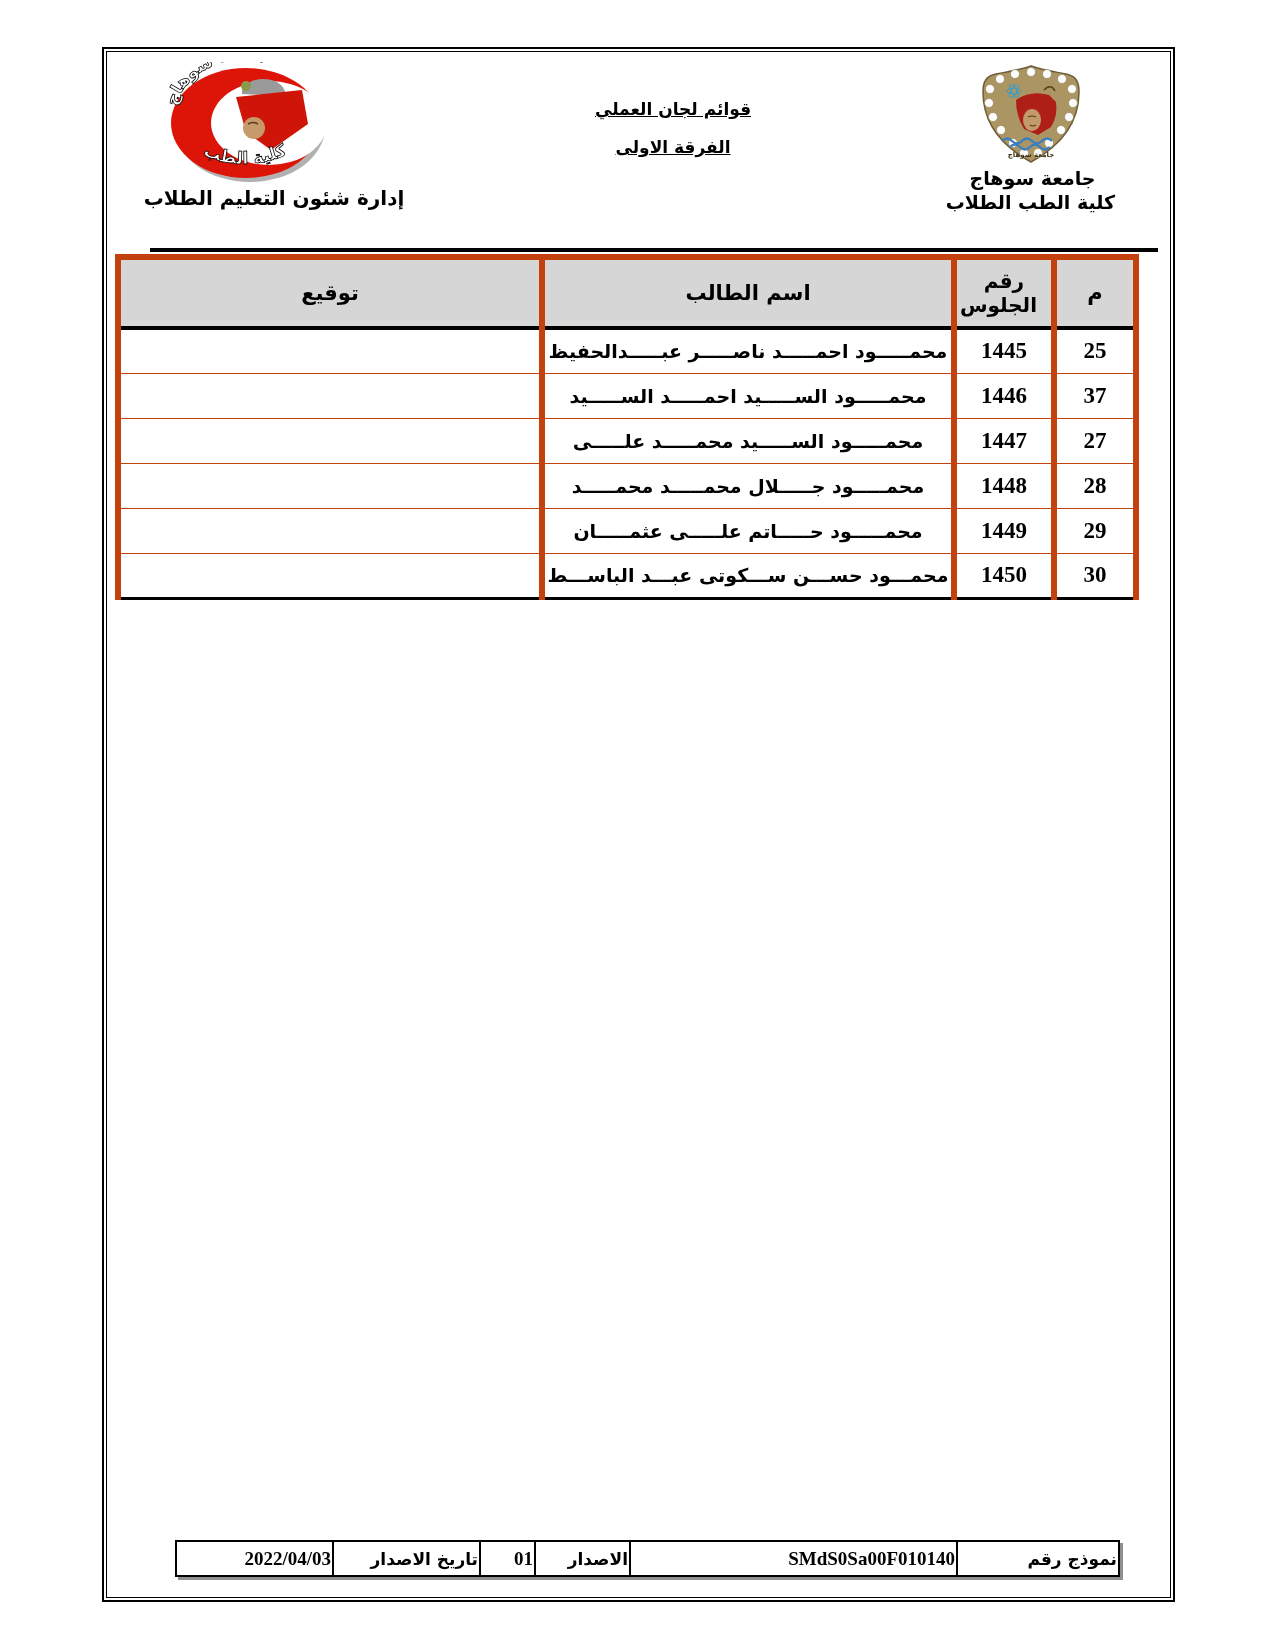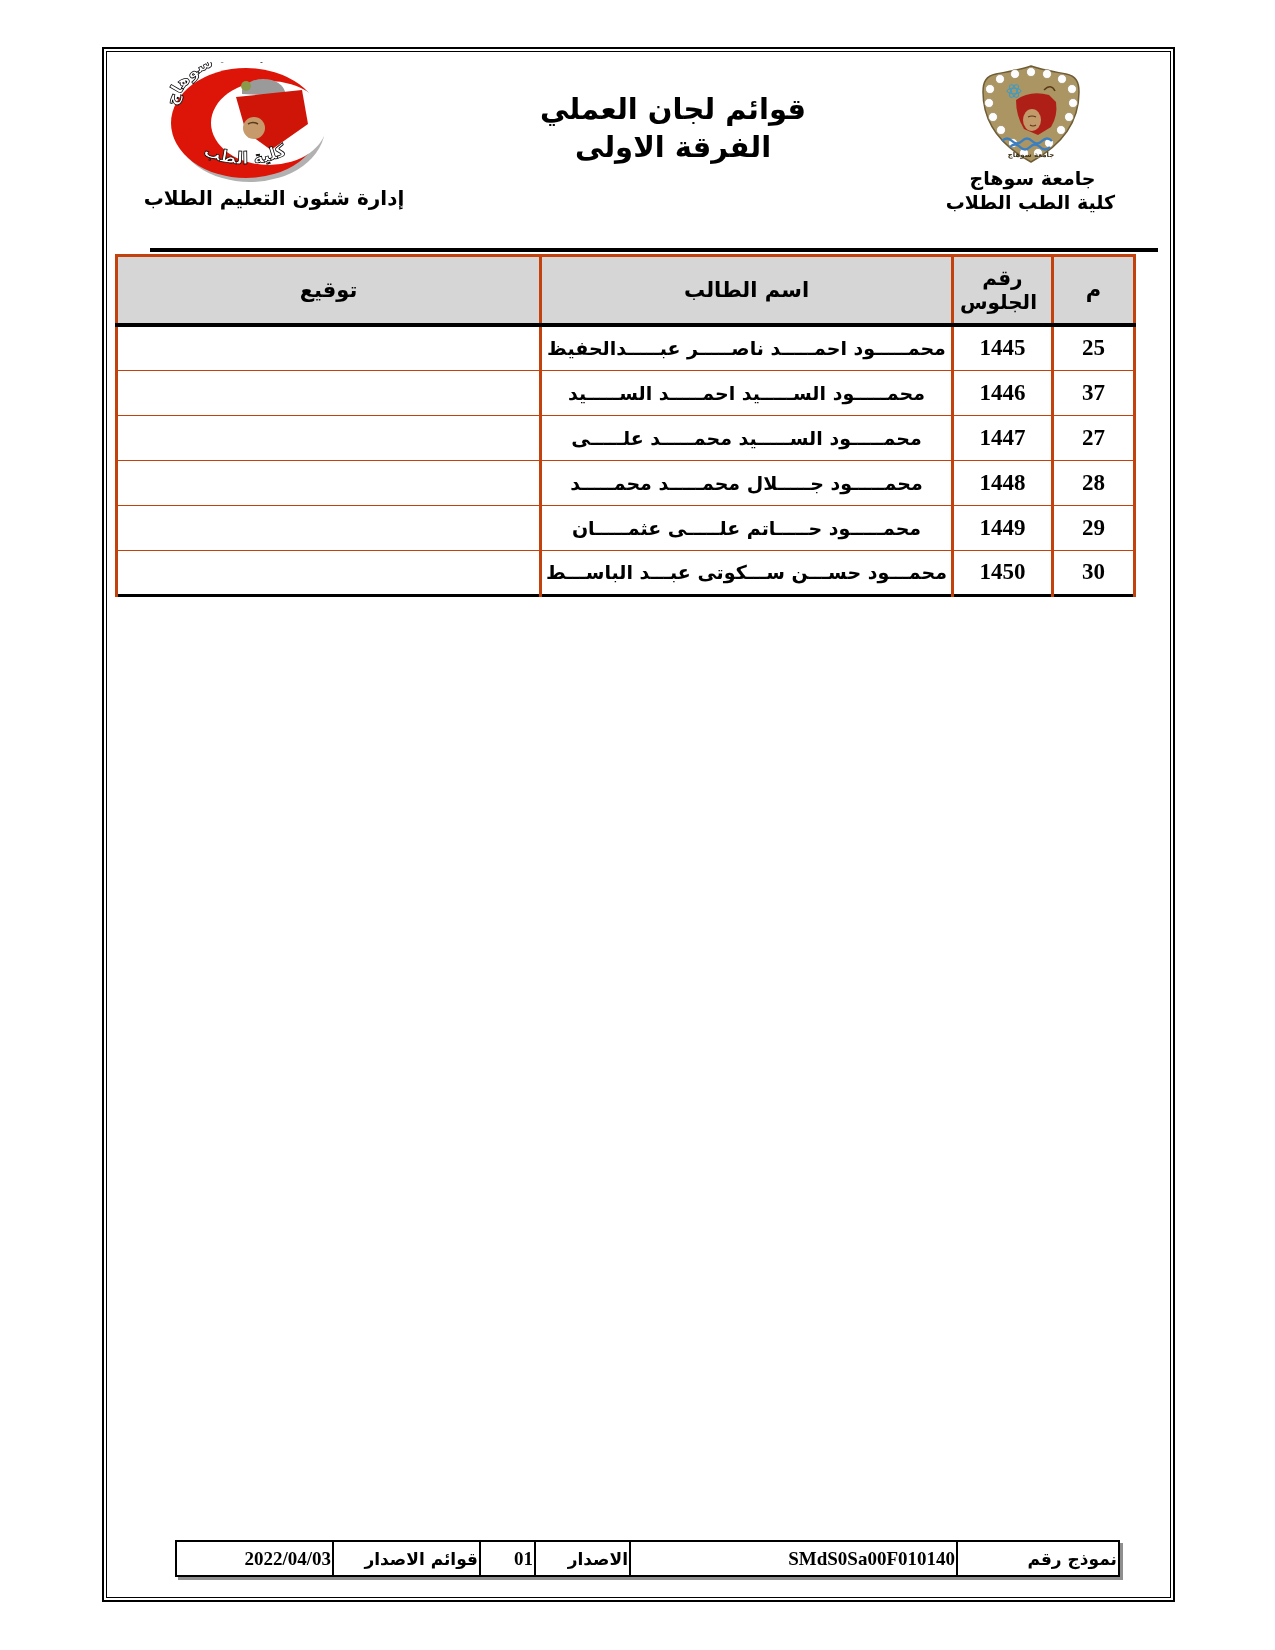--- a/index.html
+++ b/index.html
@@ -11,34 +11,34 @@
   .page-frame{position:absolute;left:102px;top:47px;width:1069px;height:1551px;
     border:2px solid #000;}
   .page-frame-inner{position:absolute;inset:2px;border:1px solid #000;}
 
   
   .logo-left{position:absolute;left:150px;top:62px;width:192px;height:124px;}
   .dept-label{position:absolute;left:142px;top:186px;width:264px;text-align:center;
     font-size:20px;font-weight:bold;color:#000;direction:rtl;}
   .title-block{position:absolute;left:443px;top:90px;width:460px;text-align:center;
     direction:rtl;font-weight:bold;color:#000;}
-  .title-block .t-line{font-size:29px;line-height:38px;white-space:nowrap;}
+  .title-block .t-line{font-size:17px;line-height:38px;white-space:nowrap;text-decoration:underline;}
   .logo-right{position:absolute;left:970px;top:64px;width:122px;height:102px;}
   .org-block{position:absolute;left:950px;top:166px;width:165px;text-align:center;
     direction:rtl;font-weight:bold;color:#000;}
   .org-block .o-line{font-size:19px;line-height:24px;white-space:nowrap;}
 
   
   .head-rule{position:absolute;left:150px;top:248px;width:1008px;height:4px;background:#000;}
 
   
   .main-table{position:absolute;left:115px;top:254px;width:1018px;
     border-collapse:collapse;direction:rtl;table-layout:fixed;
     border:3px solid #000;}
-  .main-table th,.main-table td{border:3px solid #c2410c;padding:0;text-align:center;
+  .main-table th,.main-table td{border:6px solid #c2410c;padding:0;text-align:center;
     vertical-align:middle;overflow:hidden;white-space:nowrap;}
   .main-table thead th{height:66px;background:#d6d6d6;border-bottom:4px solid #000;
     font-size:21px;font-weight:bold;white-space:normal;line-height:26px;}
   .main-table tbody tr{height:45px;}
   .main-table tbody td{border-top-width:1px;border-bottom-width:1px;}
   .main-table .cell-name{font-size:19px;font-weight:bold;}
   .main-table .cell-num{font-family:"Liberation Serif",serif;font-size:23px;font-weight:bold;}
   .col-seat-hdr{font-size:20px !important;line-height:24px !important;padding:0 14px !important;}
 
   
@@ -191,17 +191,17 @@
     <col style="width:55px">
       <col style="width:147px">
       <col style="width:157px">
   </colgroup>
   <tbody>
     <tr>
       <td>نموذج رقم</td>
       <td class="f-latin">SMdS0Sa00F010140</td>
       <td>الاصدار</td>
       <td class="f-latin">01</td>
-      <td>قوائم الاصدار</td>
+      <td>تاريخ الاصدار</td>
       <td class="f-latin">2022/04/03</td>
     </tr>
   </tbody>
 </table>
 
 </body></html>

